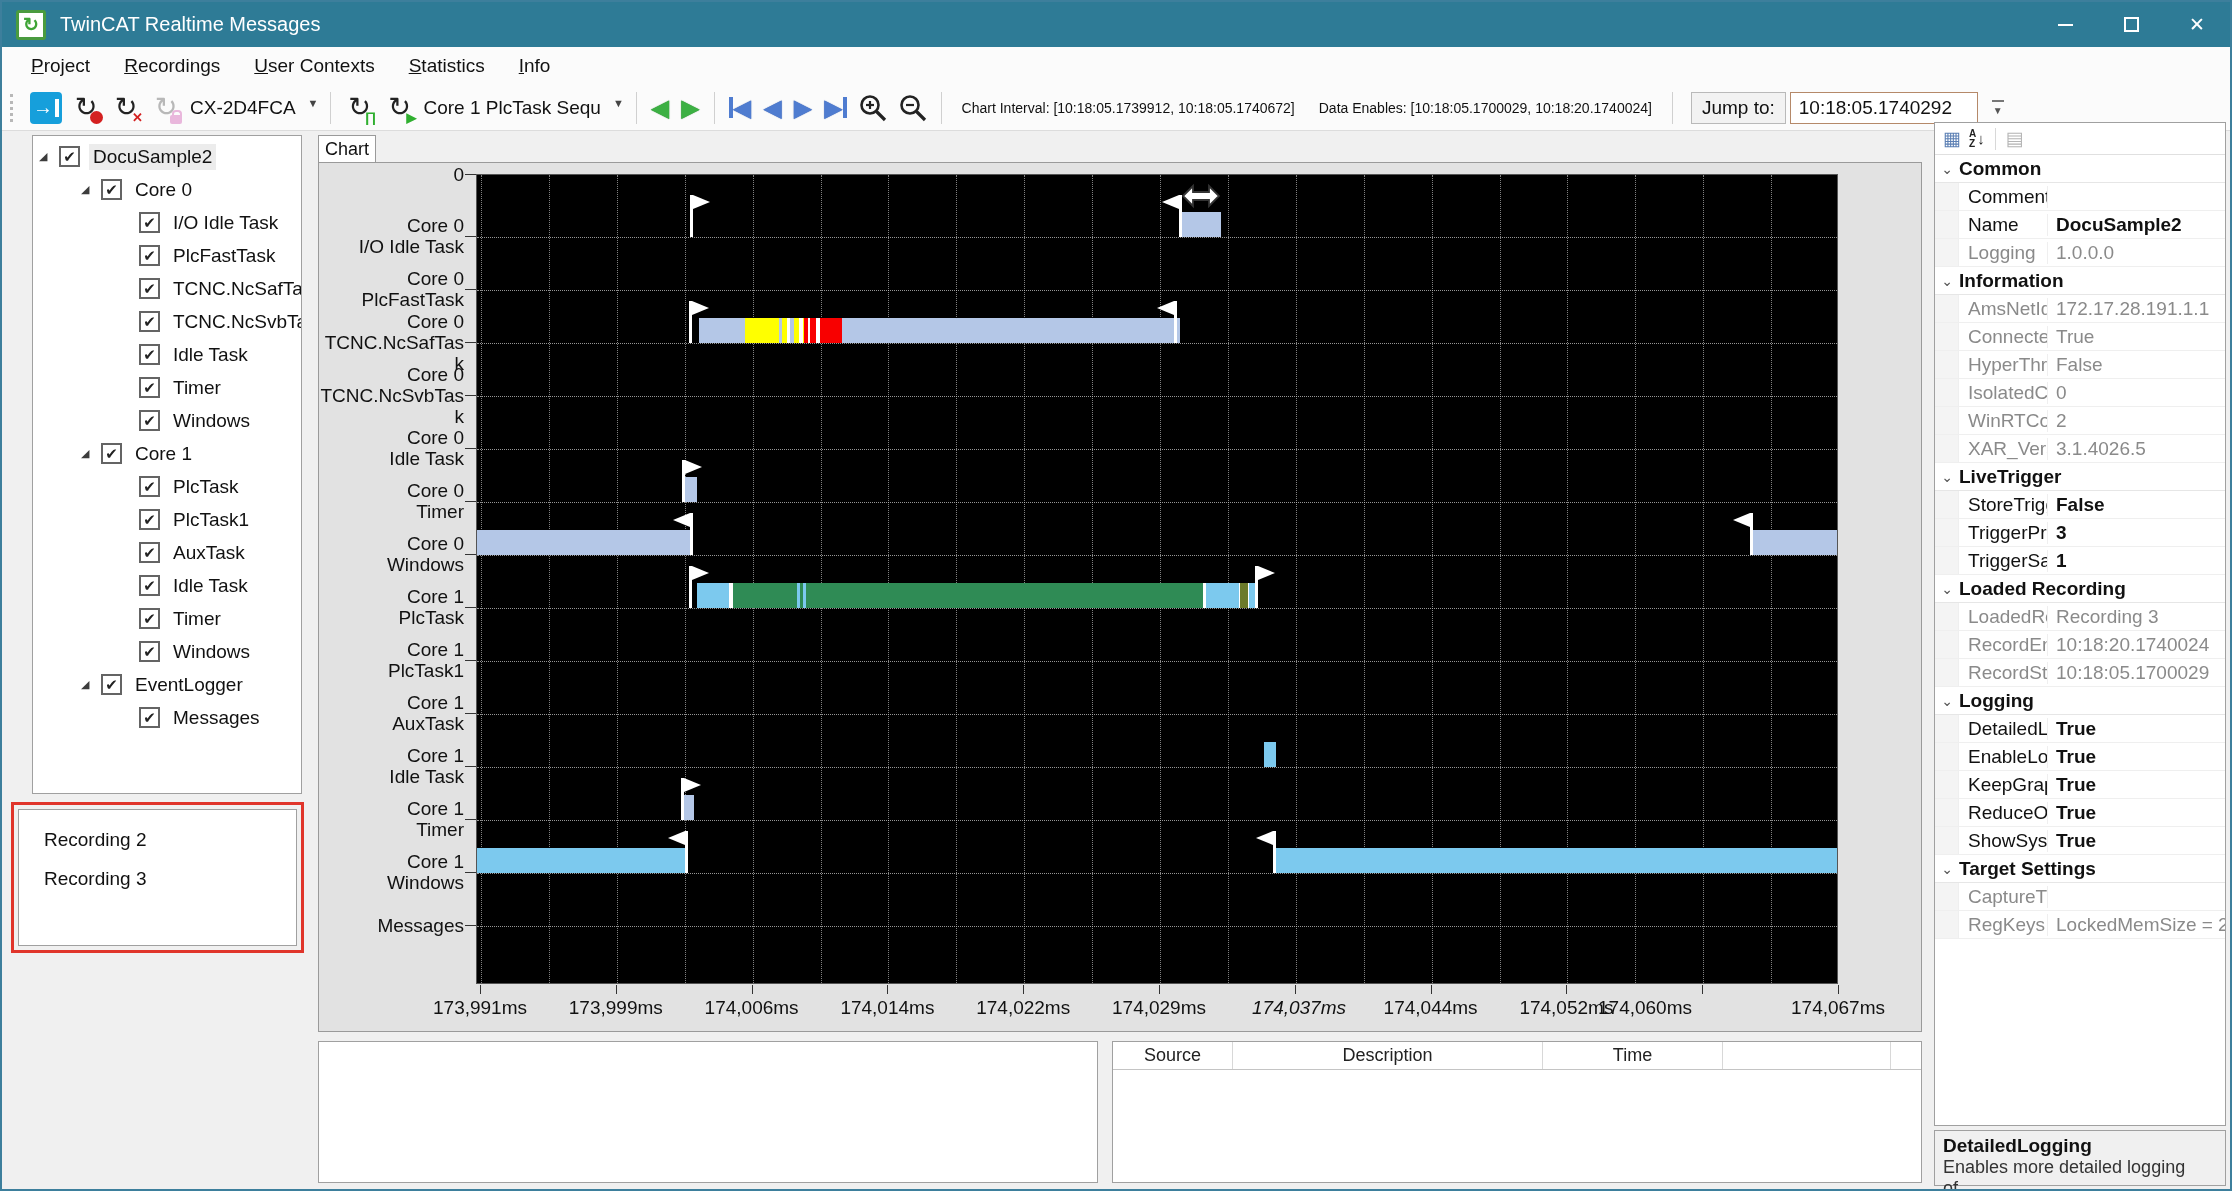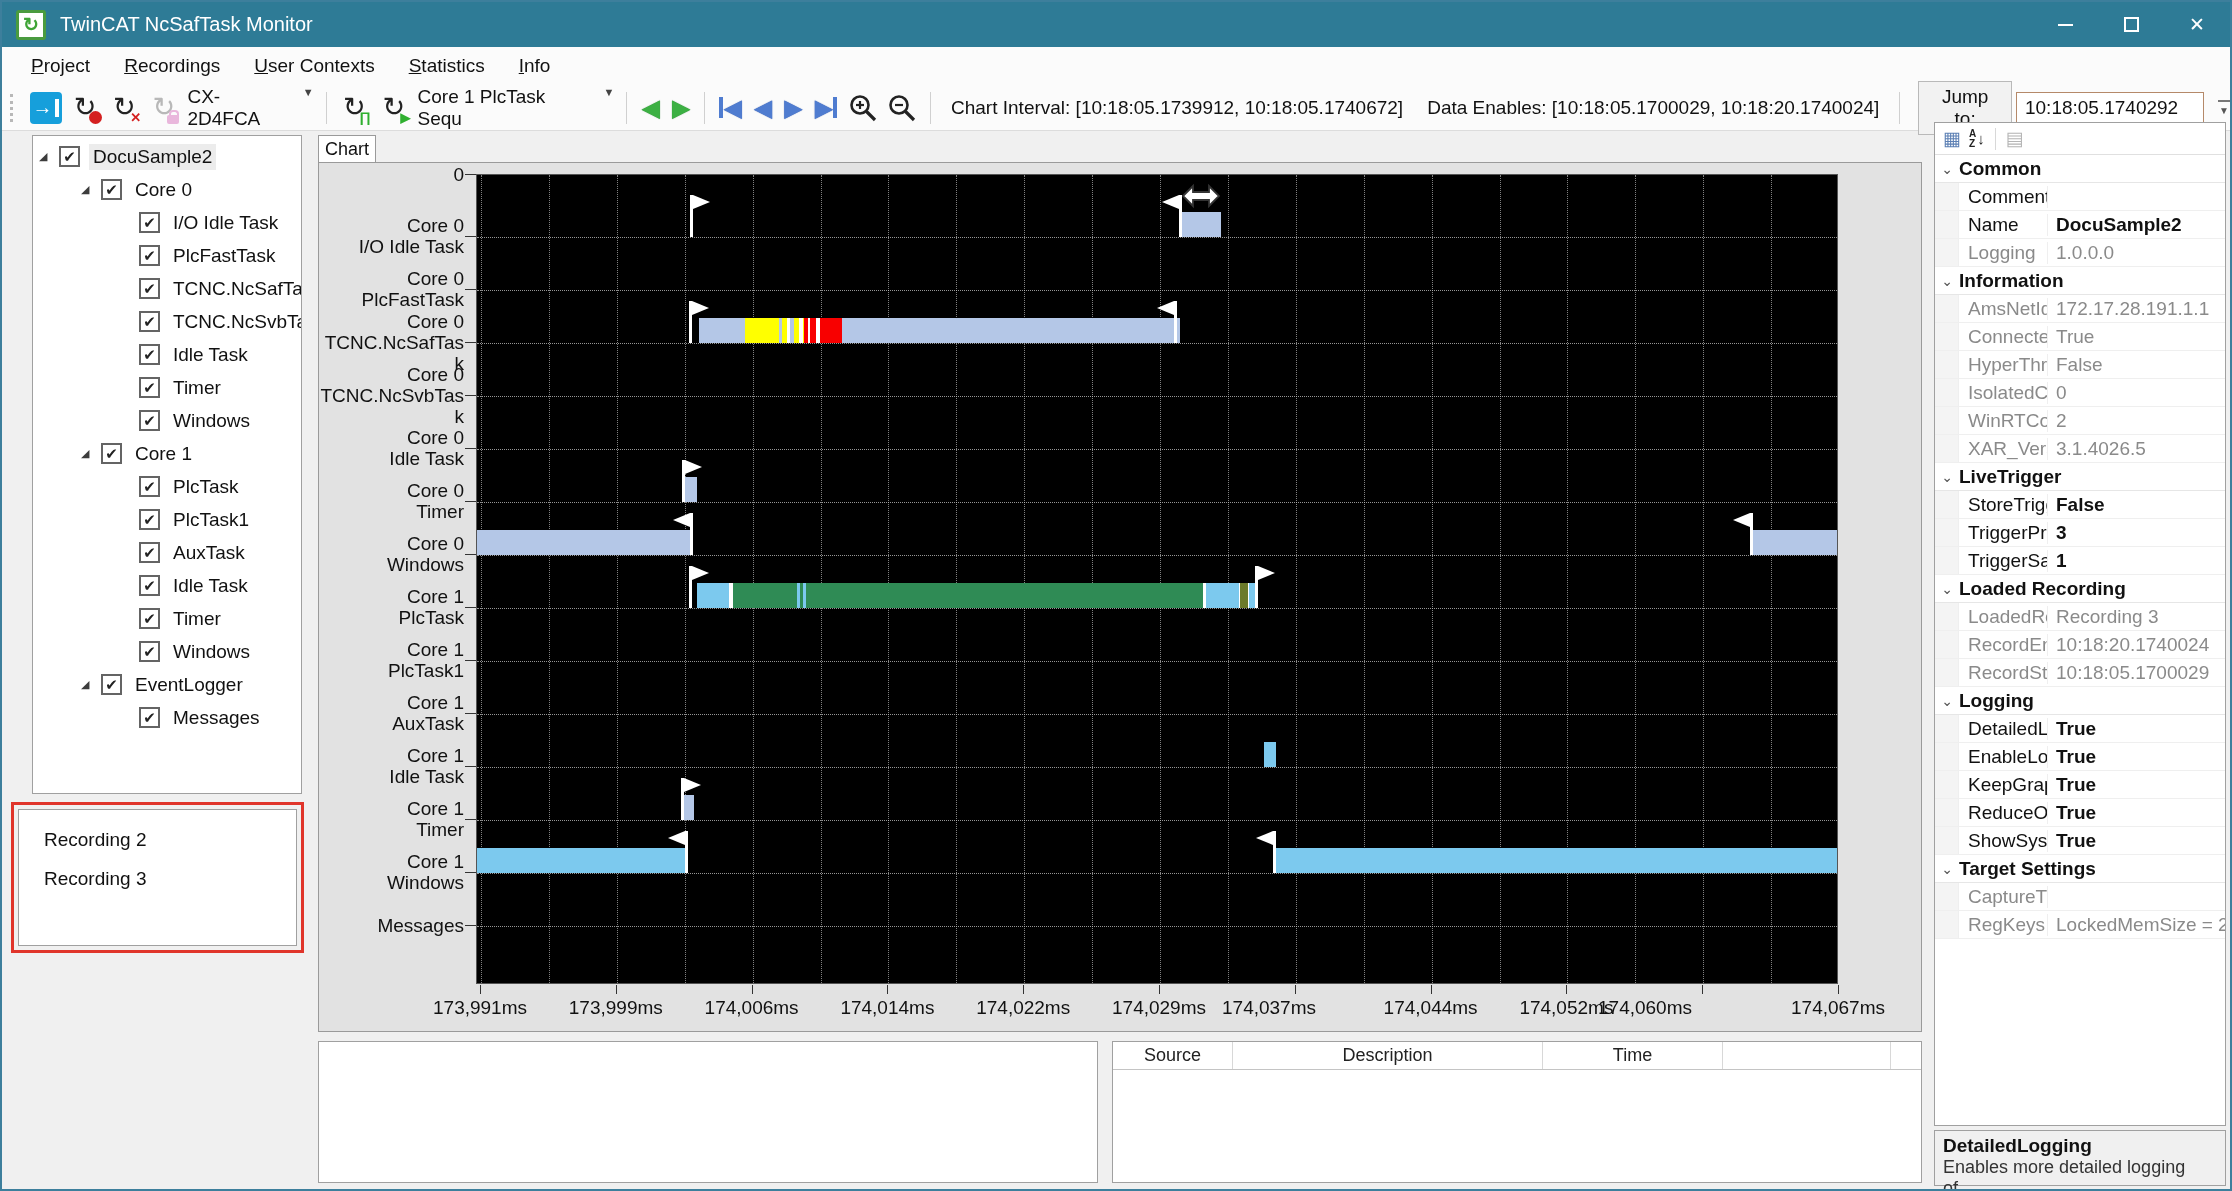--- a/index.html
+++ b/index.html
@@ -37,21 +37,21 @@
   .badge { position:absolute; right:1px; bottom:2px; font-size:13px; line-height:1; font-weight:bold; }
   .dot { width:13px; height:13px; background:#d42020; border-radius:50%; }
   .lockb { width:12px; height:9px; background:#e9b7dc; border-radius:2px; position:absolute; right:2px; bottom:2px; }
   .lockb::before { content:""; position:absolute; left:2px; top:-5px; width:6px; height:5px; border:2px solid #e9b7dc; border-bottom:none; border-radius:4px 4px 0 0; }
   .combo { display:flex; margin:0 4px; }
   .combo .ctext { font-size:19px; color:#111; }
   .combo .carrow { font-size:11px; color:#444; margin-left:12px; }
   .navg { font-size:24px; color:#3cb043; margin:0 6px; text-shadow:0 0 1px #1d7a22; }
   .navb { font-size:24px; color:#4f7cd0; margin:0 6px; text-shadow:0 0 1px #2c55a8; display:flex; align-items:center; }
   .skipbar { width:4px; height:21px; background:#4f7cd0; }
-  .intervaltext { font-size:19px; color:#111; margin:0 12px; white-space:nowrap; }
+  .intervaltext { font-size:14px; color:#111; margin:0 12px; white-space:nowrap; }
   #jumpbtn { font-size:19px; color:#111; background:#f2f2f2; border:1px solid #b9b9b9; padding:4px 10px; margin-left:10px; }
   #jumpinput { font-family:"Liberation Sans",sans-serif; font-size:19px; color:#111; width:188px; border:1px solid #b58969; padding:4px 8px; margin-left:4px; background:#fff; }
   #overflow { margin-left:14px; display:flex; flex-direction:column; align-items:center; color:#555; }
   #overflow .oline { width:12px; height:2px; background:#777; margin-bottom:3px; }
   #overflow .oarr { font-size:10px; }
 
   
   #treePanel { position:absolute; left:30px; top:133px; width:270px; height:659px; background:#fff; border:1px solid #a0a0a0; padding-top:4px; overflow:hidden; }
   .tree-row { height:33px; display:flex; align-items:center; font-size:19px; color:#111; white-space:nowrap; }
   .tree-row.selected .tree-label { background:#ececec; }
@@ -114,21 +114,21 @@
   #detailTitle { font-size:19px; font-weight:bold; color:#111; }
   #detailDesc { font-size:18px; color:#333; }
 </style>
 </head>
 <body data-interactable="false">
 
 <div id="titlebar" data-interactable="false">
   <div id="appicon" data-interactable="false">
       <span data-interactable="false">↻</span>
     </div>
-  <div id="apptitle" data-interactable="false">TwinCAT NcSafTask Monitor</div>
+  <div id="apptitle" data-interactable="false">TwinCAT Realtime Messages</div>
   <div id="wincontrols" data-interactable="false">
     <div class="winbtn" data-interactable="true">
         <span class="min-glyph" data-interactable="false"></span>
       </div>
     <div class="winbtn" data-interactable="true">
         <span class="max-glyph" data-interactable="false"></span>
       </div>
     <div class="winbtn" data-interactable="true">
         <span data-interactable="false">✕</span>
       </div>
@@ -469,21 +469,21 @@
     <div class="xlabel" data-interactable="false" style="left: 613.8px;">173,999ms</div>
     <div class="xtick" data-interactable="false" style="left: 749.6px;"></div>
     <div class="xlabel" data-interactable="false" style="left: 749.6px;">174,006ms</div>
     <div class="xtick" data-interactable="false" style="left: 885.4px;"></div>
     <div class="xlabel" data-interactable="false" style="left: 885.4px;">174,014ms</div>
     <div class="xtick" data-interactable="false" style="left: 1021.2px;"></div>
     <div class="xlabel" data-interactable="false" style="left: 1021.2px;">174,022ms</div>
     <div class="xtick" data-interactable="false" style="left: 1157px;"></div>
     <div class="xlabel" data-interactable="false" style="left: 1157px;">174,029ms</div>
     <div class="xtick" data-interactable="false" style="left: 1292.8px;"></div>
-    <div class="xlabel" data-interactable="false" style="left: 1267px;">174,037ms</div>
+    <div class="xlabel" data-interactable="false" style="left: 1297px; font-style: italic;">174,037ms</div>
     <div class="xtick" data-interactable="false" style="left: 1428.6px;"></div>
     <div class="xlabel" data-interactable="false" style="left: 1428.6px;">174,044ms</div>
     <div class="xtick" data-interactable="false" style="left: 1564.4px;"></div>
     <div class="xlabel" data-interactable="false" style="left: 1564.4px;">174,052ms</div>
     <div class="xtick" data-interactable="false" style="left: 1700.2px;"></div>
     <div class="xlabel" data-interactable="false" style="left: 1623px; margin-left: 20px;">174,060ms</div>
     <div class="xtick" data-interactable="false" style="left: 1836px;"></div>
     <div class="xlabel" data-interactable="false" style="left: 1836px;">174,067ms</div>
   </div>
 

